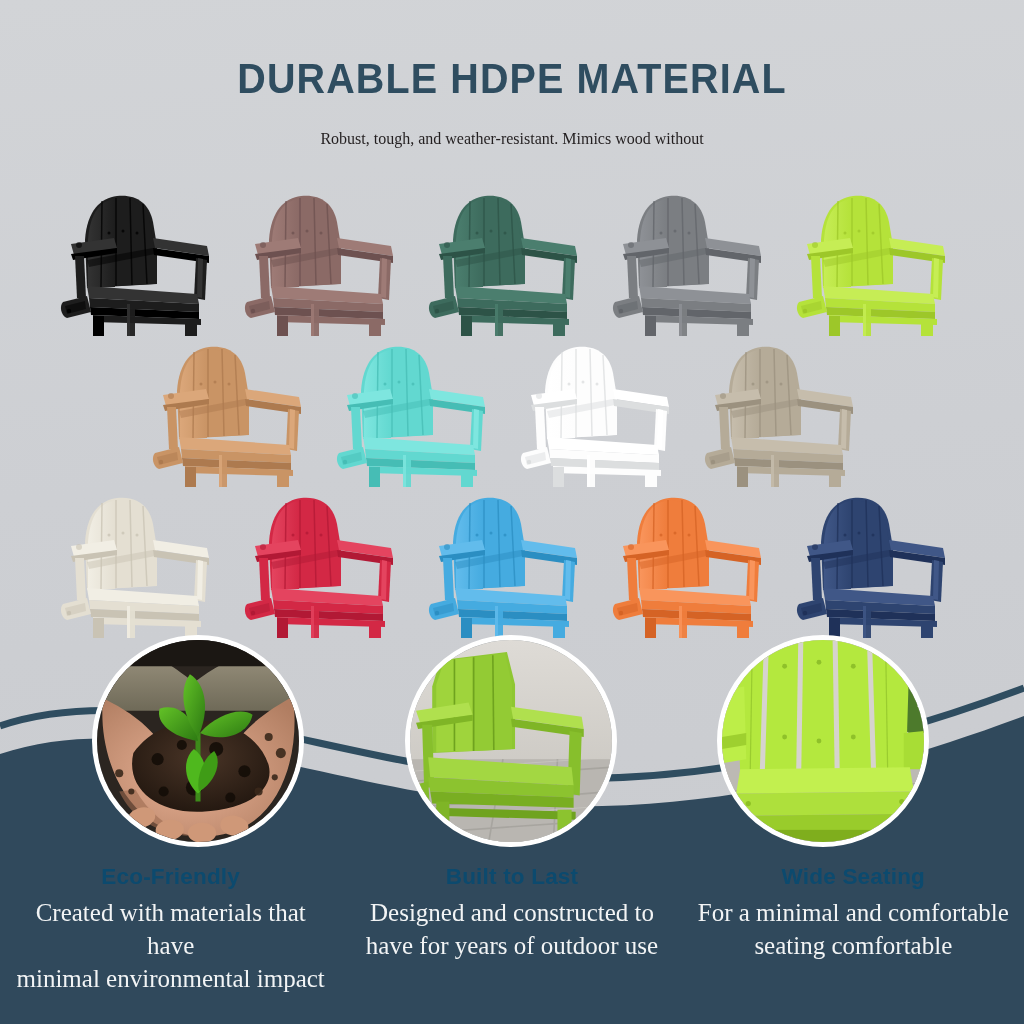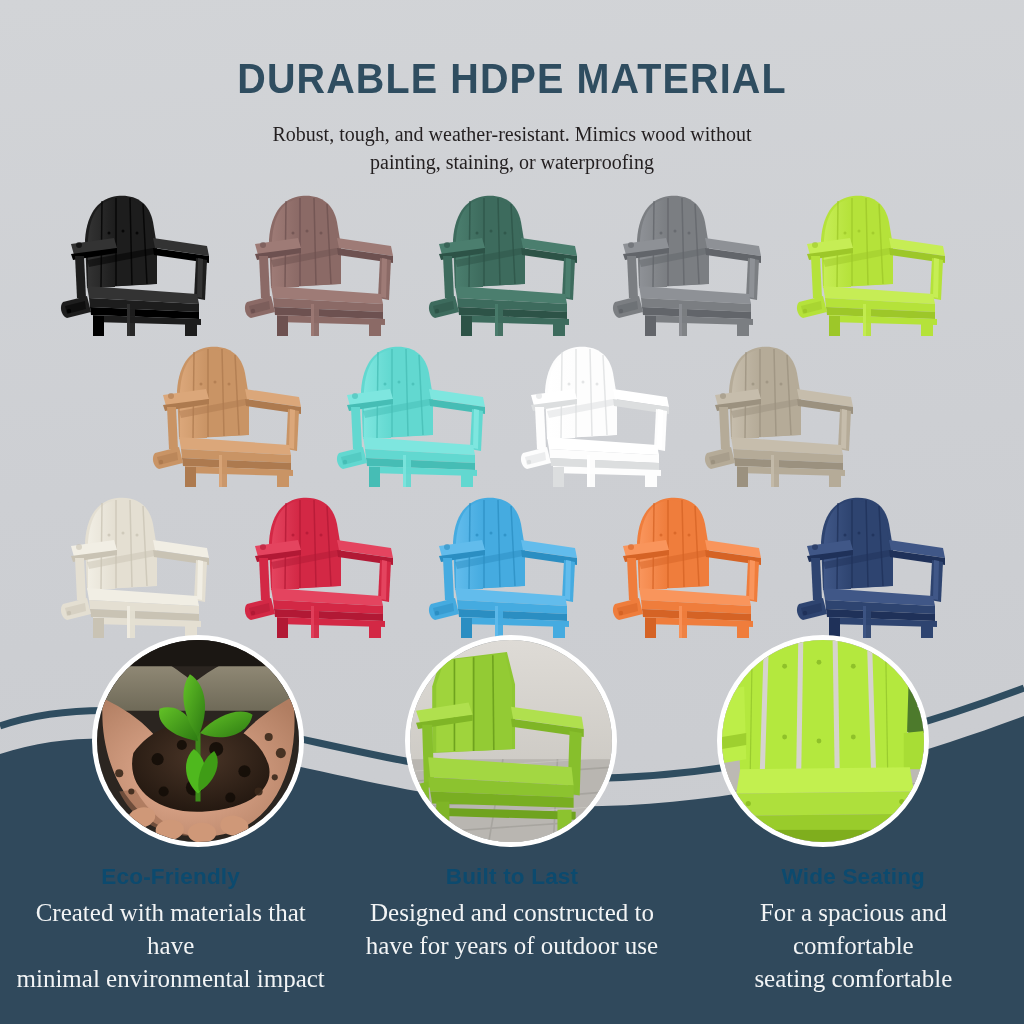--- a/index.html
+++ b/index.html
@@ -18,23 +18,23 @@
   
   .header{position:absolute;left:0;top:0;width:1024px;text-align:center;}
   .title{
     margin:0;padding-top:55px;
     font-family:"Liberation Sans",sans-serif;
     font-weight:700;font-size:42px;letter-spacing:1.2px;
     color:#2f4d60;
     transform:scaleX(.94);
   }
   .subtitle{
-    margin:0;padding-top:17px;
+    margin:8px;padding-top:17px;
     font-family:"Liberation Serif",serif;
-    font-size:20px;line-height:1.42;color:#231f20;
+    font-size:16px;line-height:1.42;color:#231f20;
   }
 
   
   .rows{position:absolute;left:0;top:188px;width:1024px;}
   .chair-row{display:flex;justify-content:center;align-items:flex-end;}
   .chair-row.r1{gap:9px;}
   .chair-row.r2{gap:9px;margin-top:3px;}
   .chair-row.r3{gap:9px;margin-top:3px;}
   .chair-cell{width:175px;height:148px;position:relative;}
   .chair-cell svg{display:block;width:175px;height:148px;}
@@ -72,21 +72,20 @@
 <body>
 
 <div id="stage">
 
   <div class="bg-top"></div>
 
   <div class="header">
     <h1 class="title">DURABLE HDPE MATERIAL</h1>
     <p class="subtitle">
       <span>Robust, tough, and weather-resistant. Mimics wood without</span><br>
-      <span>painting, staining, or waterproofing</span>
     </p>
   </div>
 
   <div class="rows">
     <div class="chair-row r1">
         <div class="chair-cell" title="Black">
   <svg viewBox="0 0 175 148">
     <defs>
       <linearGradient id="g0" x1="0" y1="0" x2="1" y2="0">
         <stop offset="0%" stop-color="#333333"></stop>
@@ -1065,19 +1064,19 @@
     <div class="feat">
       <p class="feat-title">Built to Last</p>
       <p class="feat-desc">
         <span>Designed and constructed to</span><br>
         <span>have for years of outdoor use</span>
       </p>
     </div>
     <div class="feat">
       <p class="feat-title">Wide Seating</p>
       <p class="feat-desc">
-        <span>For a spacious and comfortable</span><br>
+        <span>For a minimal and comfortable</span><br>
         <span>seating comfortable</span>
       </p>
     </div>
   </div>
 
 </div>
 
 </body></html>

